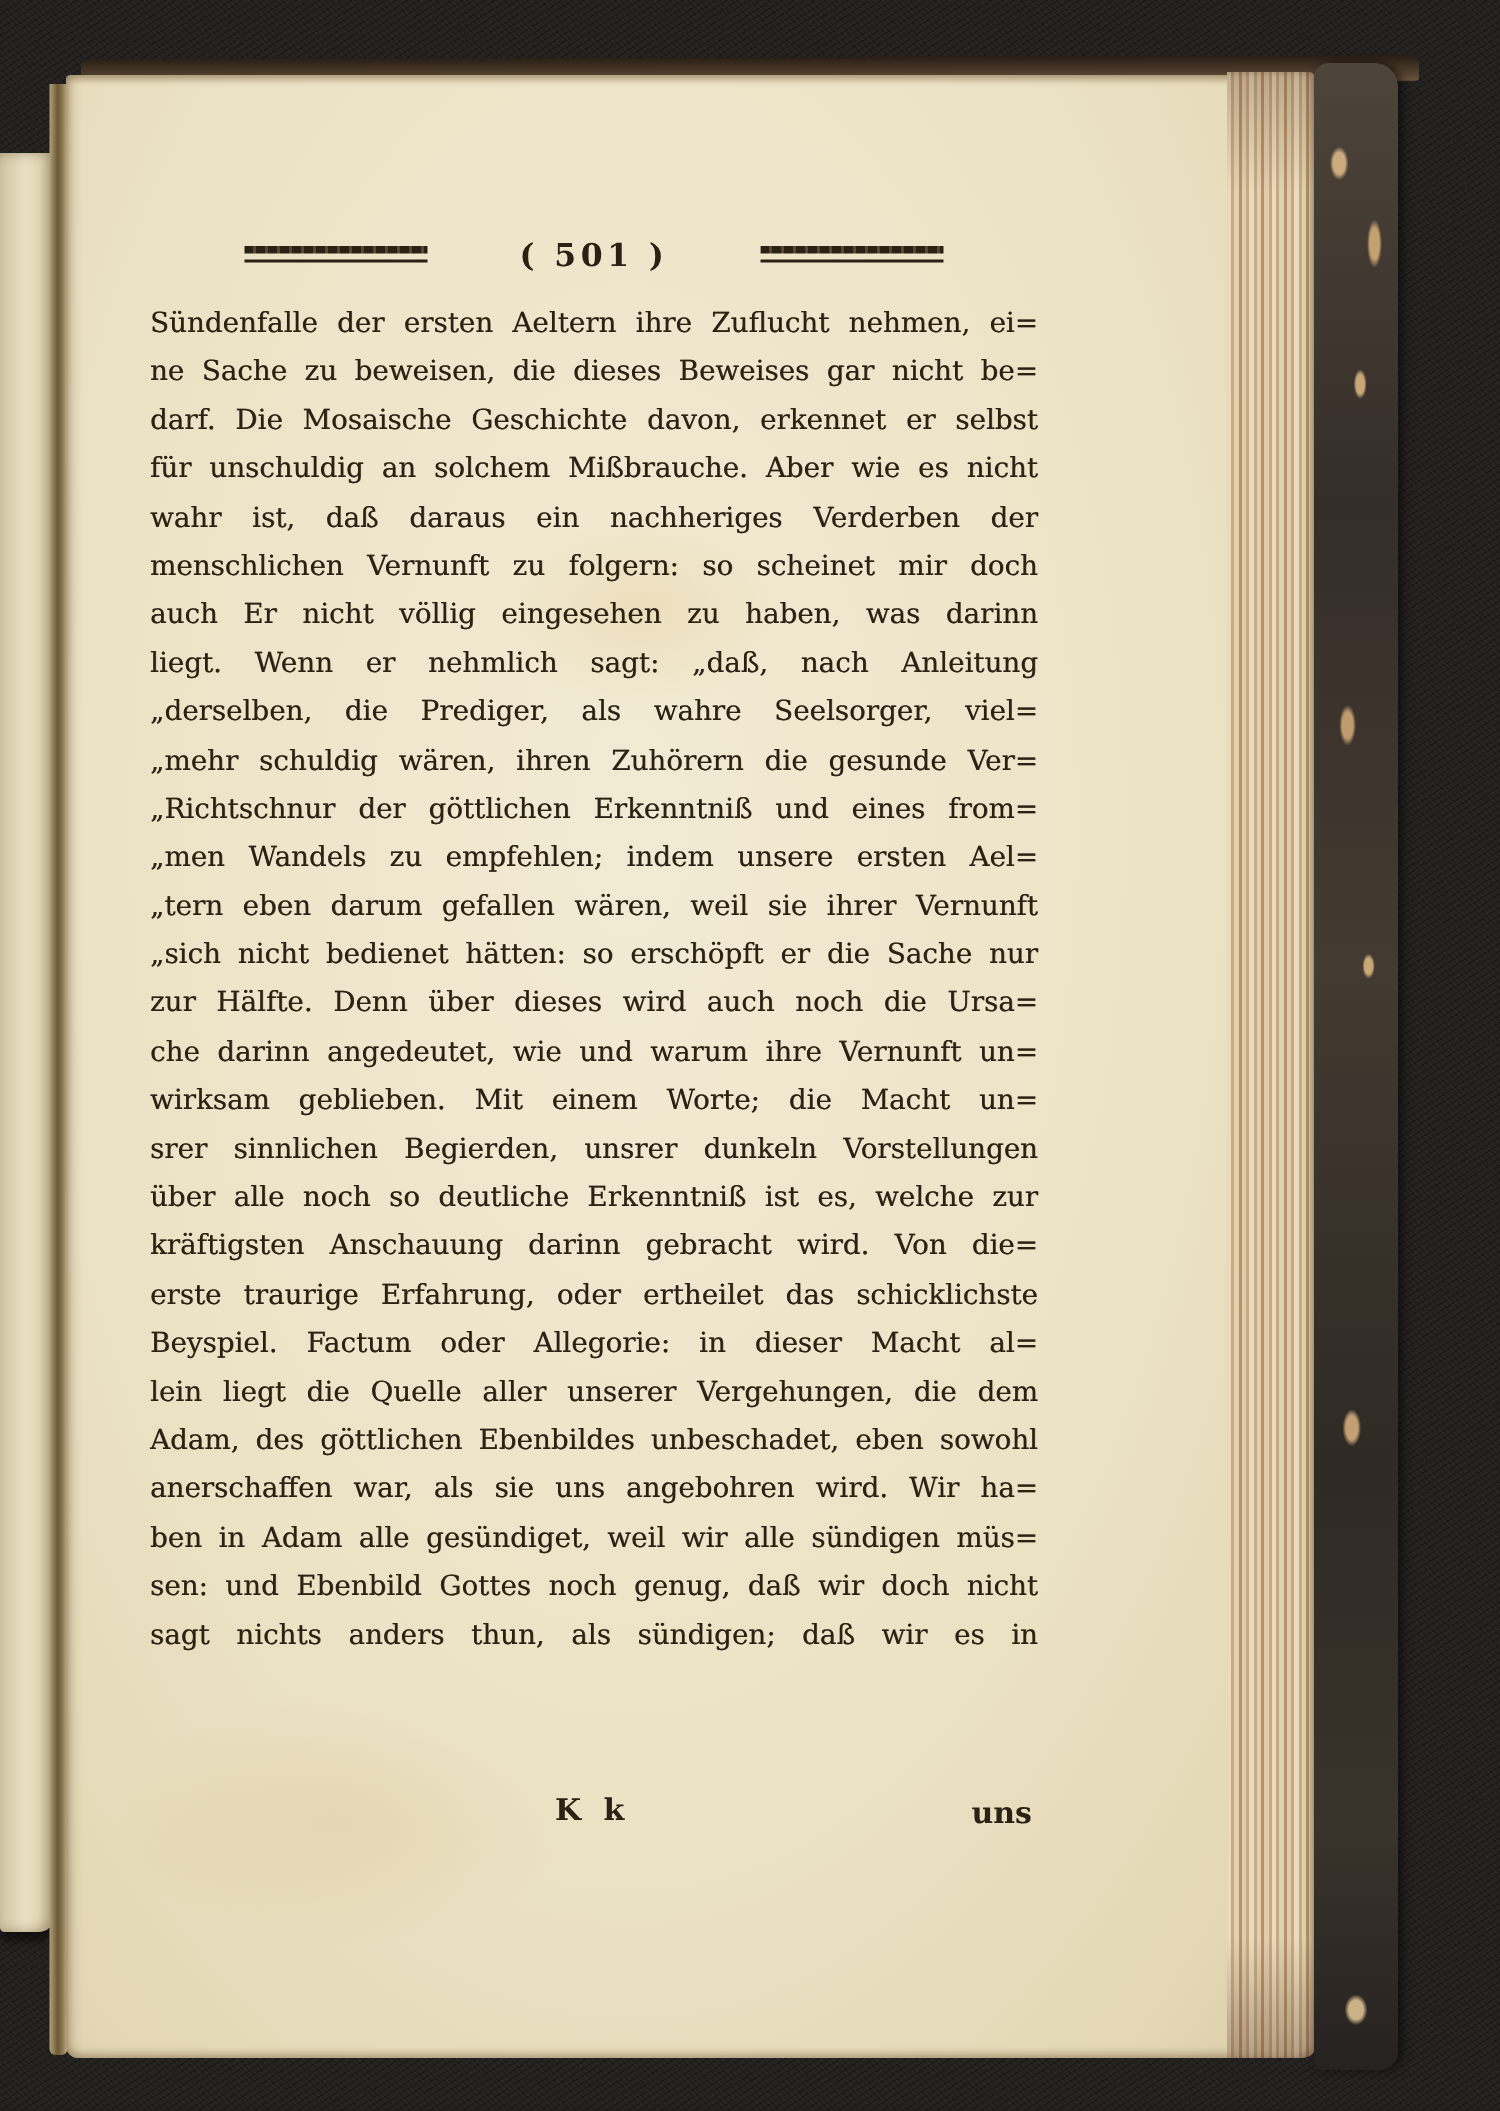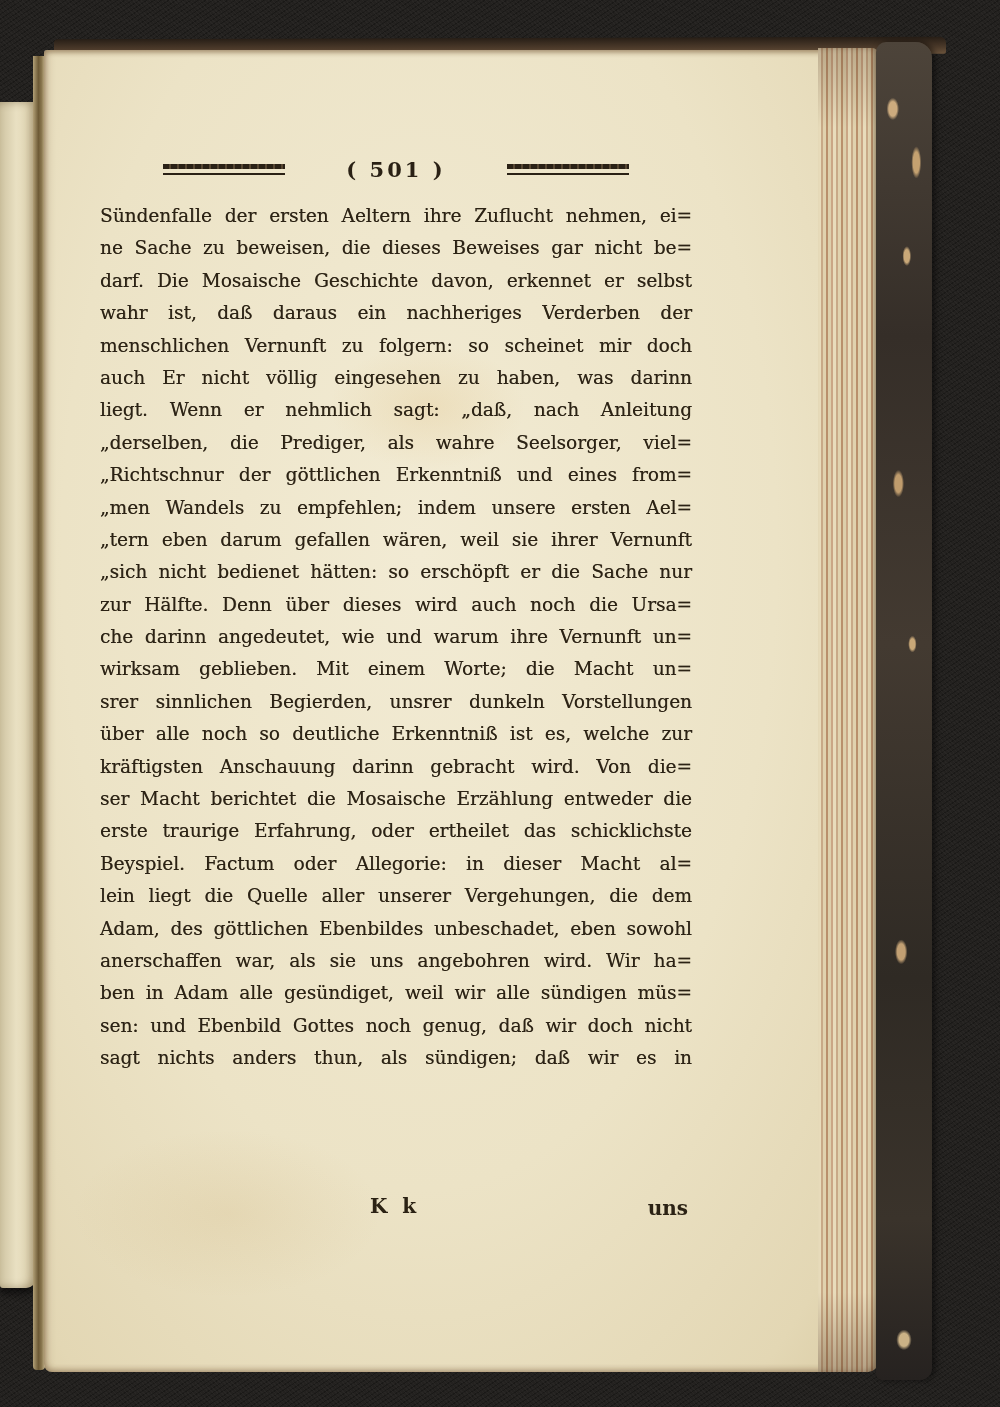--- a/index.html
+++ b/index.html
@@ -122,36 +122,37 @@
   <div class="header-row">
     <div class="rule"></div>
     <div class="pageno">( 501 )</div>
     <div class="rule"></div>
   </div>
 
   <div class="textblock">
     <div class="line">Sündenfalle der ersten Aeltern ihre Zuflucht nehmen, ei=</div>
     <div class="line">ne Sache zu beweisen, die dieses Beweises gar nicht be=</div>
     <div class="line">darf.  Die Mosaische Geschichte davon, erkennet er selbst</div>
+    <div class="line">für unschuldig an solchem Mißbrauche.  Aber wie es nicht</div>
     <div class="line">wahr ist, daß daraus ein nachheriges Verderben der</div>
     <div class="line">menschlichen Vernunft zu folgern:  so scheinet mir doch</div>
     <div class="line">auch Er nicht völlig eingesehen zu haben, was darinn</div>
     <div class="line">liegt.  Wenn er nehmlich sagt: „daß, nach Anleitung</div>
     <div class="line">„derselben, die Prediger, als wahre Seelsorger, viel=</div>
+    <div class="line">„mehr schuldig wären, ihren Zuhörern die gesunde Ver=</div>
     <div class="line">„Richtschnur der göttlichen Erkenntniß und eines from=</div>
     <div class="line">„men Wandels zu empfehlen; indem unsere ersten Ael=</div>
     <div class="line">„tern eben darum gefallen wären, weil sie ihrer Vernunft</div>
     <div class="line">„sich nicht bedienet hätten: so erschöpft er die Sache nur</div>
     <div class="line">zur Hälfte.  Denn über dieses wird auch noch die Ursa=</div>
     <div class="line">che darinn angedeutet, wie und warum ihre Vernunft un=</div>
     <div class="line">wirksam geblieben.  Mit einem Worte;  die Macht un=</div>
     <div class="line">srer sinnlichen Begierden, unsrer dunkeln Vorstellungen</div>
     <div class="line">über alle noch so deutliche Erkenntniß ist es, welche zur</div>
     <div class="line">kräftigsten Anschauung darinn gebracht wird.  Von die=</div>
-    <div class="line">ser Macht berichtet die Mosaische Erzählung entweder die</div>
     <div class="line">erste traurige Erfahrung, oder ertheilet das schicklichste</div>
     <div class="line">Beyspiel.  Factum oder Allegorie: in dieser Macht al=</div>
     <div class="line">lein liegt die Quelle aller unserer Vergehungen, die dem</div>
     <div class="line">Adam, des göttlichen Ebenbildes unbeschadet, eben sowohl</div>
     <div class="line">anerschaffen war, als sie uns angebohren wird.  Wir ha=</div>
     <div class="line">ben in Adam alle gesündiget, weil wir alle sündigen müs=</div>
     <div class="line">sen: und Ebenbild Gottes noch genug, daß wir doch nicht</div>
     <div class="line">sagt nichts anders thun, als sündigen; daß wir es in</div>
   </div>
 

